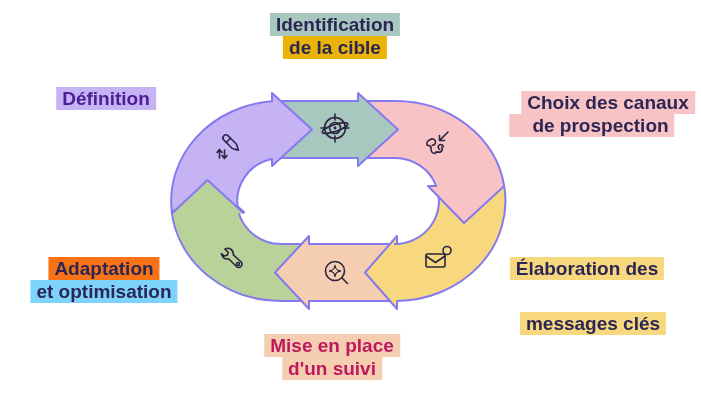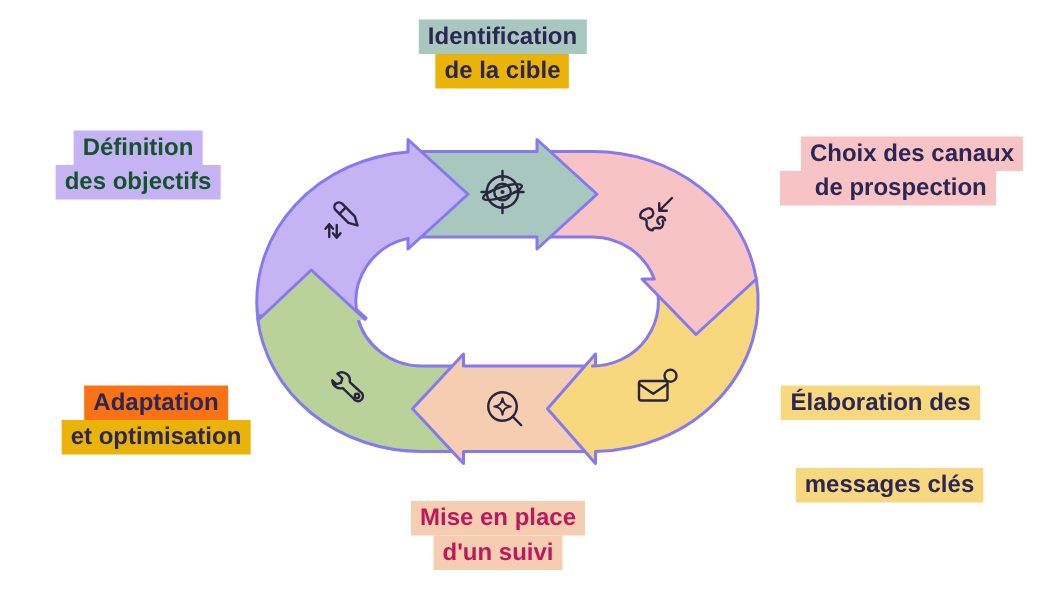--- a/index.html
+++ b/index.html
@@ -6,21 +6,21 @@
   body{
     width:701px;height:401px;position:relative;overflow:hidden;
     background:#ffffff;
     font-family:"Liberation Sans","DejaVu Sans",sans-serif;
   }
   .stage{position:absolute;inset:0;}
   svg.cycle{position:absolute;left:0;top:0;}
   .label{
     position:absolute;
     display:flex;flex-direction:column;align-items:center;
-    font-size:16px;font-weight:600;line-height:23px;
+    font-size:19px;font-weight:600;line-height:23px;
     transform:translateX(-50%);
     text-align:center;white-space:nowrap;
   }
   .label span{display:inline-block;padding:0 6px;}
   .icon{fill:none;stroke:#2b2440;stroke-width:1.6;stroke-linecap:round;stroke-linejoin:round;}
 </style>
 </head>
 <body>
 
 <div class="stage">
@@ -81,23 +81,22 @@
       <path d="M6.8,6.8 L12.5,12.5"></path>
       <path d="M0,-5.5 C0.6,-1.8 1.8,-0.6 5.5,0 C1.8,0.6 0.6,1.8 0,5.5 C-0.6,1.8 -1.8,0.6 -5.5,0 C-1.8,-0.6 -0.6,-1.8 0,-5.5 Z" stroke-width="1.3"></path>
     </g>
 
     <g class="icon" transform="translate(232,258)" stroke="#2b2440">
       <path d="M-10.5,-4.5 a5.5,5.5 0 0 0 7,5.2 L3.5,7.5 a3.4,3.4 0 1 0 4.5,-4.5 L1.2,-3.3 a5.5,5.5 0 0 0 -8.3,-5.6 l3.3,3.2 -0.9,3 -3.1,0.8 Z"></path>
       <circle cx="6" cy="6" r="1.5"></circle>
     </g>
   </svg>
 
-  <div class="label" style="left: 92px; top: 87px; color: #14532d;">
+  <div class="label" style="left: 106px; top: 87px; color: #4c1d95;">
     <span style="background-color: rgb(197, 179, 244);">Définition</span>
-    <span style="background-color: rgb(197, 179, 244);">des objectifs</span>
   </div>
 
   <div class="label" style="left: 335px; top: 13px; color: rgb(43, 38, 83);">
     <span style="background-color: rgb(168, 199, 190);">Identification</span>
     <span style="background-color: #eab308;">de la cible</span>
   </div>
 
   <div class="label" style="left: 592px; top: 91px; color: rgb(43, 38, 83);">
     <span style="background-color: rgb(248, 195, 197); margin-left: 32px;">Choix des canaux</span>
     <span style="background-color: rgb(248, 195, 197); padding-left: 23px;">de prospection</span>
@@ -108,16 +107,16 @@
     <span style="background-color: rgb(247, 216, 127); margin-left: 12px;">messages clés</span>
   </div>
 
   <div class="label" style="left: 332px; top: 334px; color: #be185d;">
     <span style="background-color: rgb(245, 206, 178);">Mise en place</span>
     <span style="background-color: rgb(245, 206, 178);">d'un suivi</span>
   </div>
 
   <div class="label" style="left: 104px; top: 257px; color: rgb(43, 38, 83);">
     <span style="background-color: #f97316;">Adaptation</span>
-    <span style="background-color: #eab308;">et optimisation</span>
+    <span style="background-color: #7dd3fc;">et optimisation</span>
   </div>
 
 </div>
 
 </body></html>

